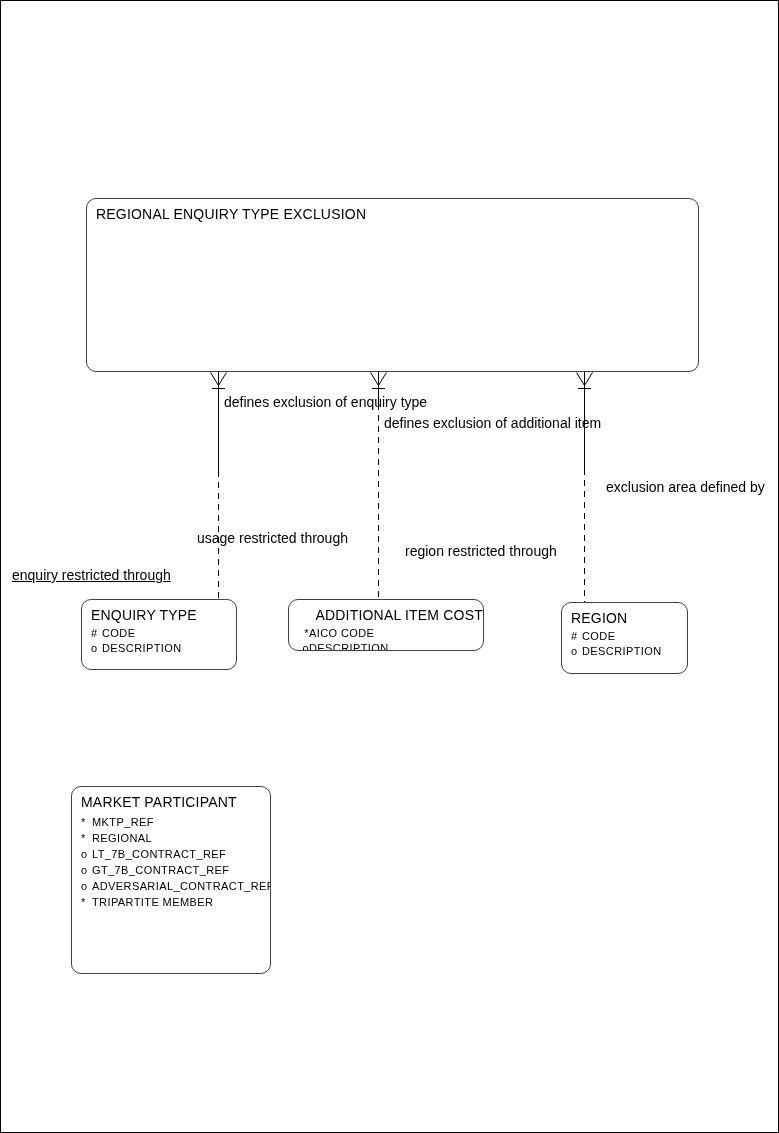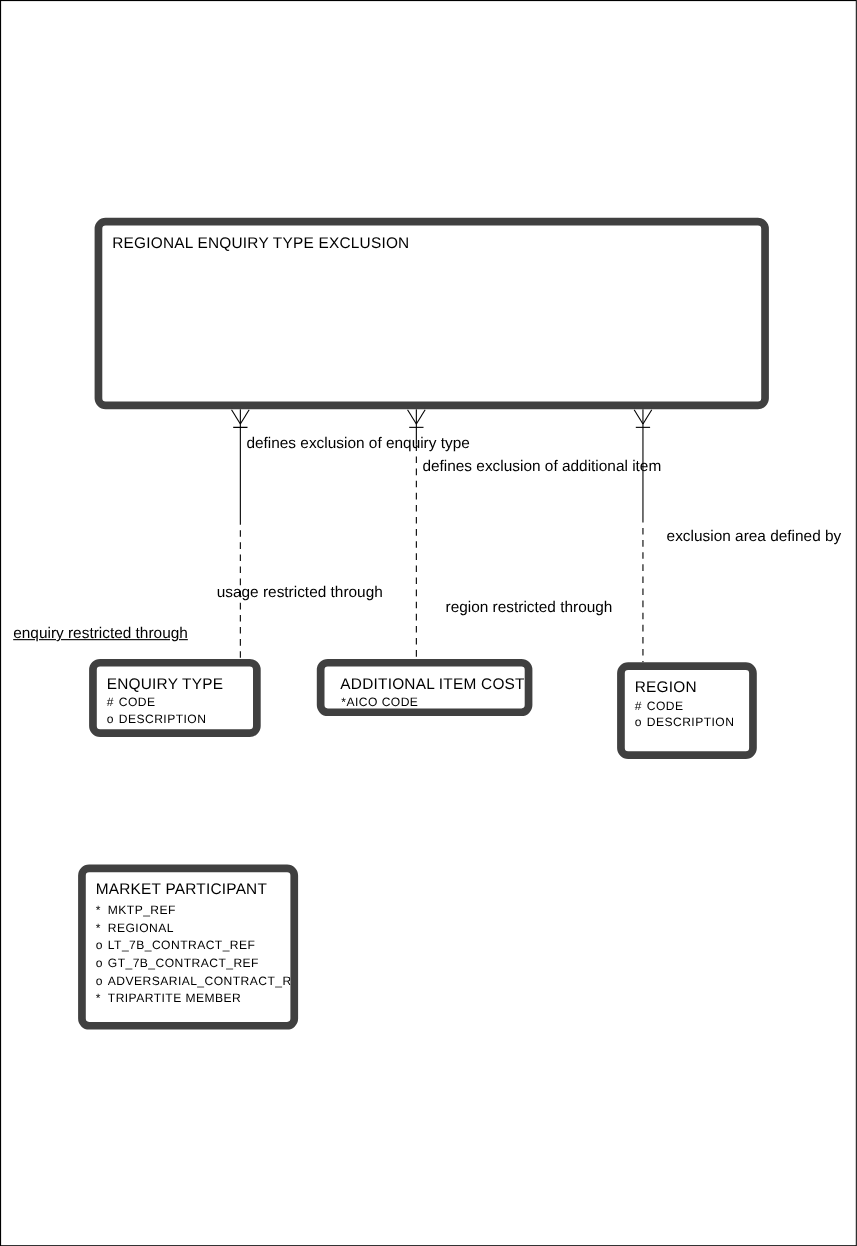--- a/index.html
+++ b/index.html
@@ -16,21 +16,21 @@
   }
   svg.lines {
     position: absolute;
     left: 0; top: 0;
     width: 779px; height: 1133px;
     pointer-events: none;
   }
   .entity {
     position: absolute;
     box-sizing: border-box;
-    border: 7px solid #404040;
+    border: 1px solid #404040;
     border-radius: 10px;
     background: #fff;
     padding: 7px 0 0 9px;
     overflow: hidden;
     white-space: nowrap;
   }
   .entity .etitle {
     font-size: 14px;
     line-height: 16px;
     letter-spacing: 0.2px;
@@ -126,35 +126,35 @@
         <span class="marker">*</span>
         <span class="aname">AICO CODE</span>
       </div>
       <div class="attr">
         <span class="marker">o</span>
         <span class="aname">DESCRIPTION</span>
       </div>
     </div>
   </div>
 
-  <div class="entity" style="left:560px; top:601px; width:127px; height:88px;">
+  <div class="entity" style="left:560px; top:601px; width:127px; height:72px;">
     <div class="etitle">REGION</div>
     <div class="attrs">
       <div class="attr">
         <span class="marker">#</span>
         <span class="aname">CODE</span>
       </div>
       <div class="attr">
         <span class="marker">o</span>
         <span class="aname">DESCRIPTION</span>
       </div>
     </div>
   </div>
 
-  <div class="entity large" style="left:70px; top:785px; width:200px; height:150px;">
+  <div class="entity large" style="left:70px; top:785px; width:200px; height:188px;">
     <div class="etitle">MARKET PARTICIPANT</div>
     <div class="attrs">
       <div class="attr">
         <span class="marker">*</span>
         <span class="aname">MKTP_REF</span>
       </div>
       <div class="attr">
         <span class="marker">*</span>
         <span class="aname">REGIONAL</span>
       </div>

